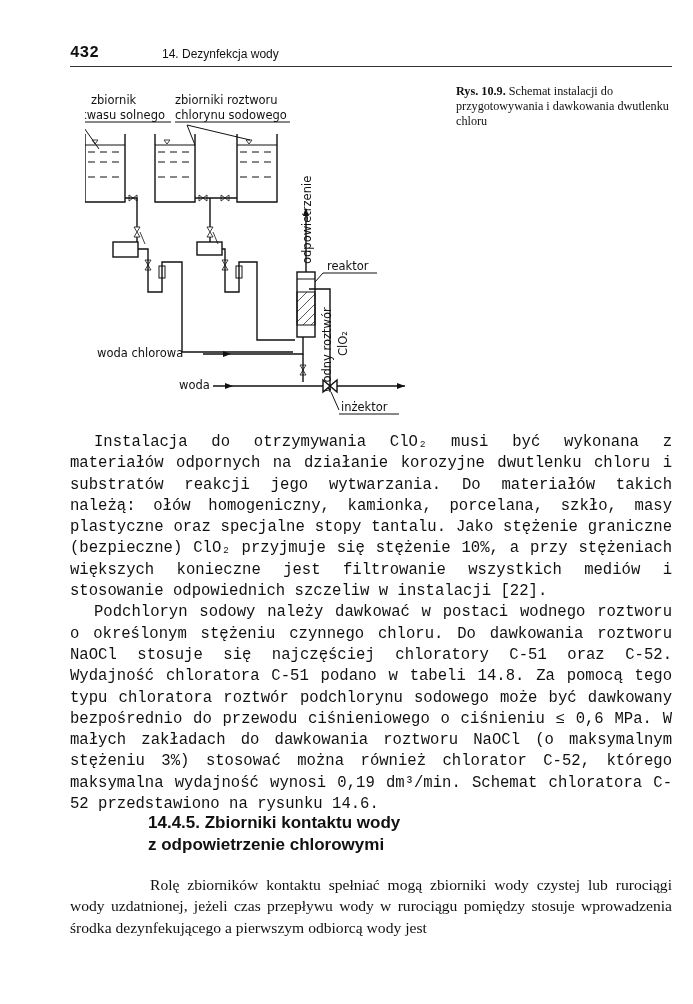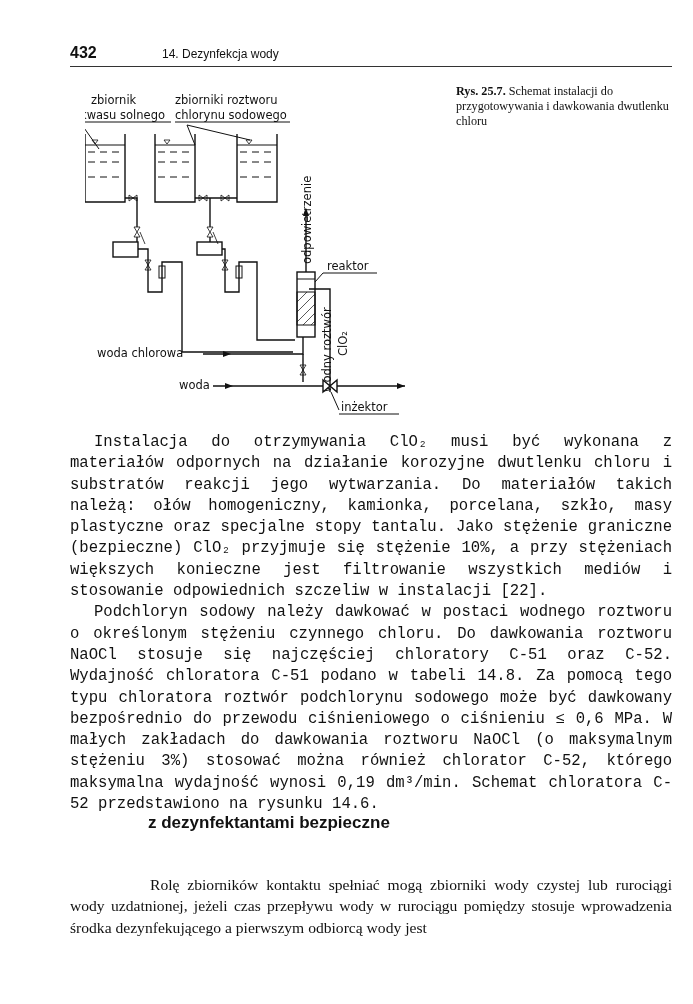--- a/index.html
+++ b/index.html
@@ -1,18 +1,18 @@
 <!DOCTYPE html>
 <html><head>
 <meta charset="utf-8">
 <style>
   html, body { margin:0; padding:0; background:#fff; }
   body { width:693px; height:1004px; position:relative; overflow:hidden; color:#111; }
   .hdr { position:absolute; left:70px; top:44px; width:602px; height:22px; border-bottom:1.3px solid #333; }
-  .pnum { position:absolute; left:0; top:0; font-family:Liberation Sans, sans-serif; font-weight:bold; font-size:16px; }
+  .pnum { position:absolute; left:0; top:0; font-family:Liberation Mono, monospace; font-weight:bold; font-size:16px; }
   .htitle { position:absolute; left:92px; top:3px; font-family:"Liberation Sans",sans-serif; font-size:12px; }
   .caption { position:absolute; left:456px; top:84px; width:218px; font-family:"Liberation Serif",serif; font-size:12.2px; line-height:15px; }
   .caption b { font-weight:bold; }
   .diagram { position:absolute; left:85px; top:92px; }
   .dlabel { font-family:"DejaVu Sans",sans-serif; font-size:11.5px; fill:#111; }
   .body { position:absolute; left:70px; top:432px; width:602px; font-family:"Liberation Serif",serif; font-size:15.6px; line-height:21.3px; text-align:justify; }
   .body p { margin:0; }
   .indent { text-indent:24px;font-family:Liberation Mono, monospace; }
   .sect { position:absolute; left:148px; top:812px; font-family:"Liberation Sans",sans-serif; font-weight:bold; font-size:17px; line-height:22px; }
   .body2 { top:874px; }
@@ -20,21 +20,21 @@
 </style>
 </head>
 <body>
 
 <div class="hdr">
   <span class="pnum">432</span>
   <span class="htitle">14. Dezynfekcja wody</span>
 </div>
 
 <div class="caption">
-  <b>Rys. 25.7.</b>
+  <b>Rys. 10.9.</b>
   <span>Schemat instalacji do przygotowywania i dawkowania dwutlenku chloru</span>
 </div>
 
 <svg class="diagram" width="340" height="330" viewBox="0 0 340 330" stroke="#111" fill="none" stroke-width="1.4">
 
   <text class="dlabel" x="6" y="12" stroke="none">zbiornik</text>
   <text class="dlabel" x="-5" y="27" stroke="none">kwasu solnego</text>
   <line x1="-5" y1="30" x2="86" y2="30" stroke-width="1"></line>
   <text class="dlabel" x="90" y="12" stroke="none">zbiorniki roztworu</text>
   <text class="dlabel" x="90" y="27" stroke="none">chlorynu sodowego</text>
@@ -130,18 +130,19 @@
   <text class="dlabel" x="256" y="319" stroke="none">inżektor</text>
   <line x1="254" y1="322" x2="314" y2="322" stroke-width="1"></line>
 </svg>
 
 <div class="body">
   <p class="indent">Instalacja do otrzymywania ClO₂ musi być wykonana z materiałów odpornych na działanie korozyjne dwutlenku chloru i substratów reakcji jego wytwarzania. Do materiałów takich należą: ołów homogeniczny, kamionka, porcelana, szkło, masy plastyczne oraz specjalne stopy tantalu. Jako stężenie graniczne (bezpieczne) ClO₂ przyjmuje się stężenie 10%, a przy stężeniach większych konieczne jest filtrowanie wszystkich mediów i stosowanie odpowiednich szczeliw w instalacji [22].</p>
   <p class="indent">Podchloryn sodowy należy dawkować w postaci wodnego roztworu o określonym stężeniu czynnego chloru. Do dawkowania roztworu NaOCl stosuje się najczęściej chloratory C-51 oraz C-52. Wydajność chloratora C-51 podano w tabeli 14.8. Za pomocą tego typu chloratora roztwór podchlorynu sodowego może być dawkowany bezpośrednio do przewodu ciśnieniowego o ciśnieniu ≤ 0,6 MPa. W małych zakładach do dawkowania roztworu NaOCl (o maksymalnym stężeniu 3%) stosować można również chlorator C-52, którego maksymalna wydajność wynosi 0,19 dm³/min. Schemat chloratora C-52 przedstawiono na rysunku 14.6.</p>
 </div>
 
 <div class="sect">
-  <div>z dezynfektantami bezpieczne</div>
+  <div>14.4.5. Zbiorniki kontaktu wody</div>
+  <div>z odpowietrzenie chlorowymi</div>
 </div>
 
 <div class="body body2">
   <p class="indent2">Rolę zbiorników kontaktu spełniać mogą zbiorniki wody czystej lub rurociągi wody uzdatnionej, jeżeli czas przepływu wody w rurociągu pomiędzy stosuje wprowadzenia środka dezynfekującego a pierwszym odbiorcą wody jest</p>
 </div>
 
 </body></html>

